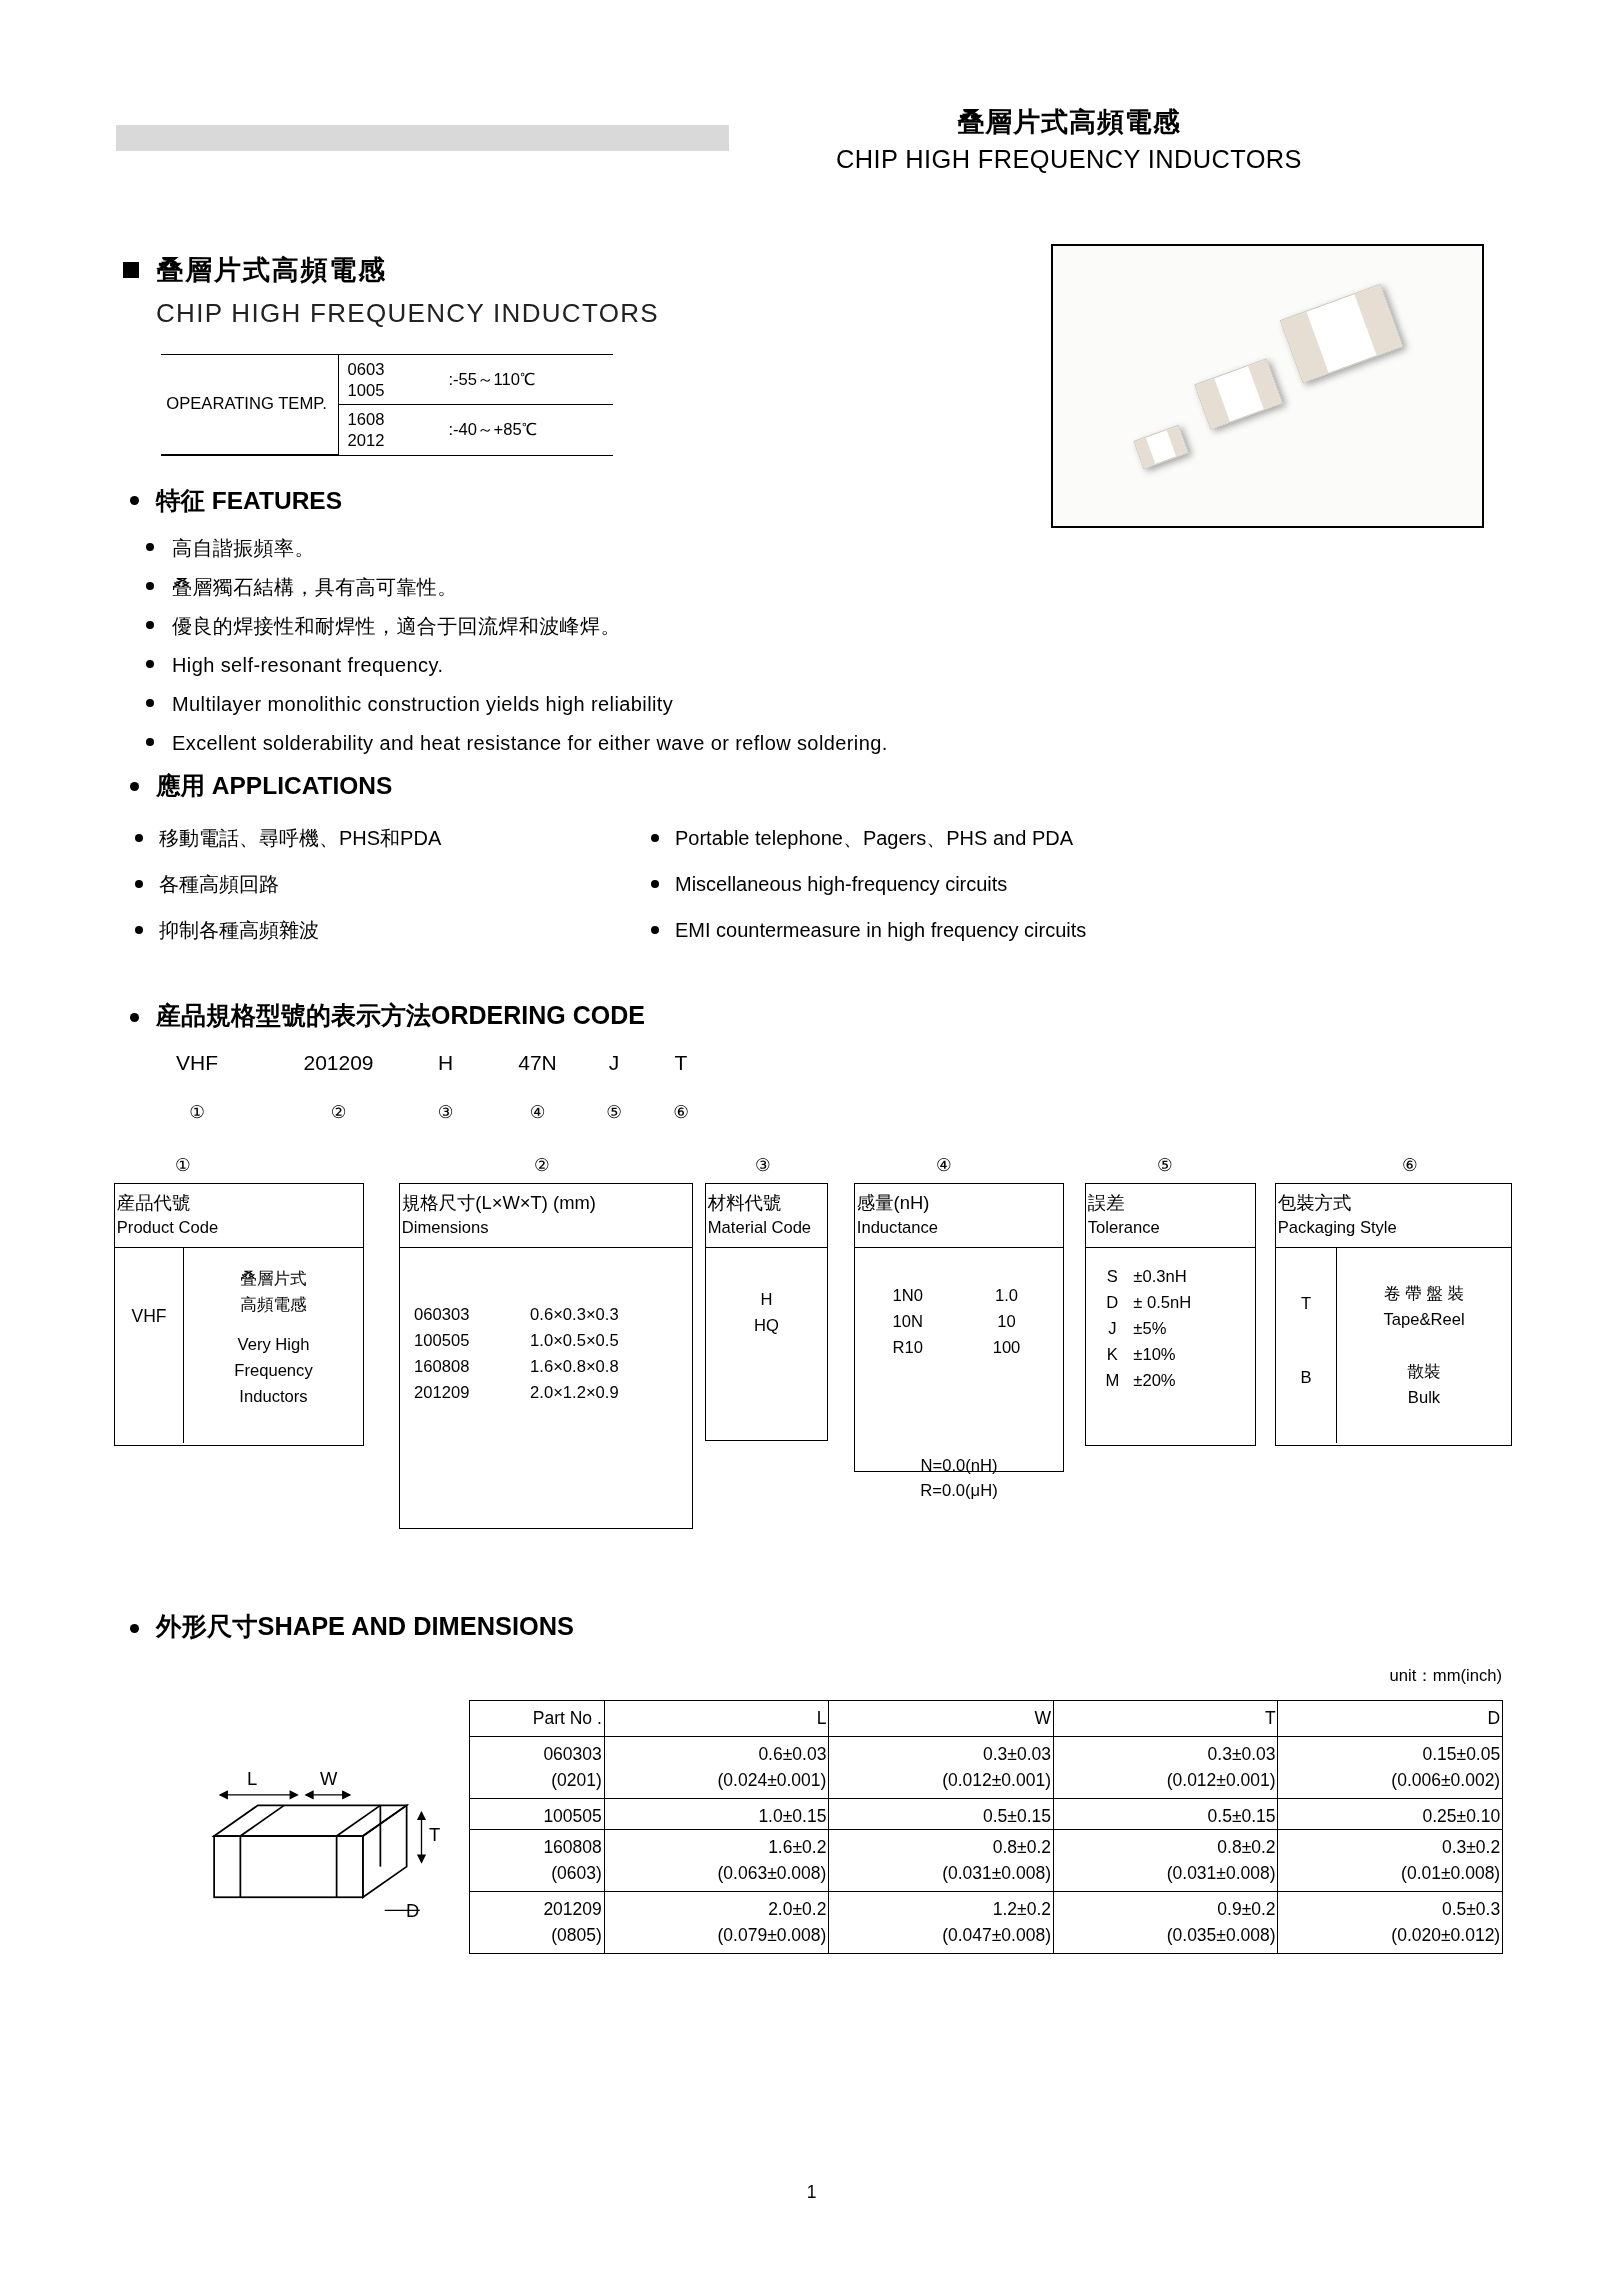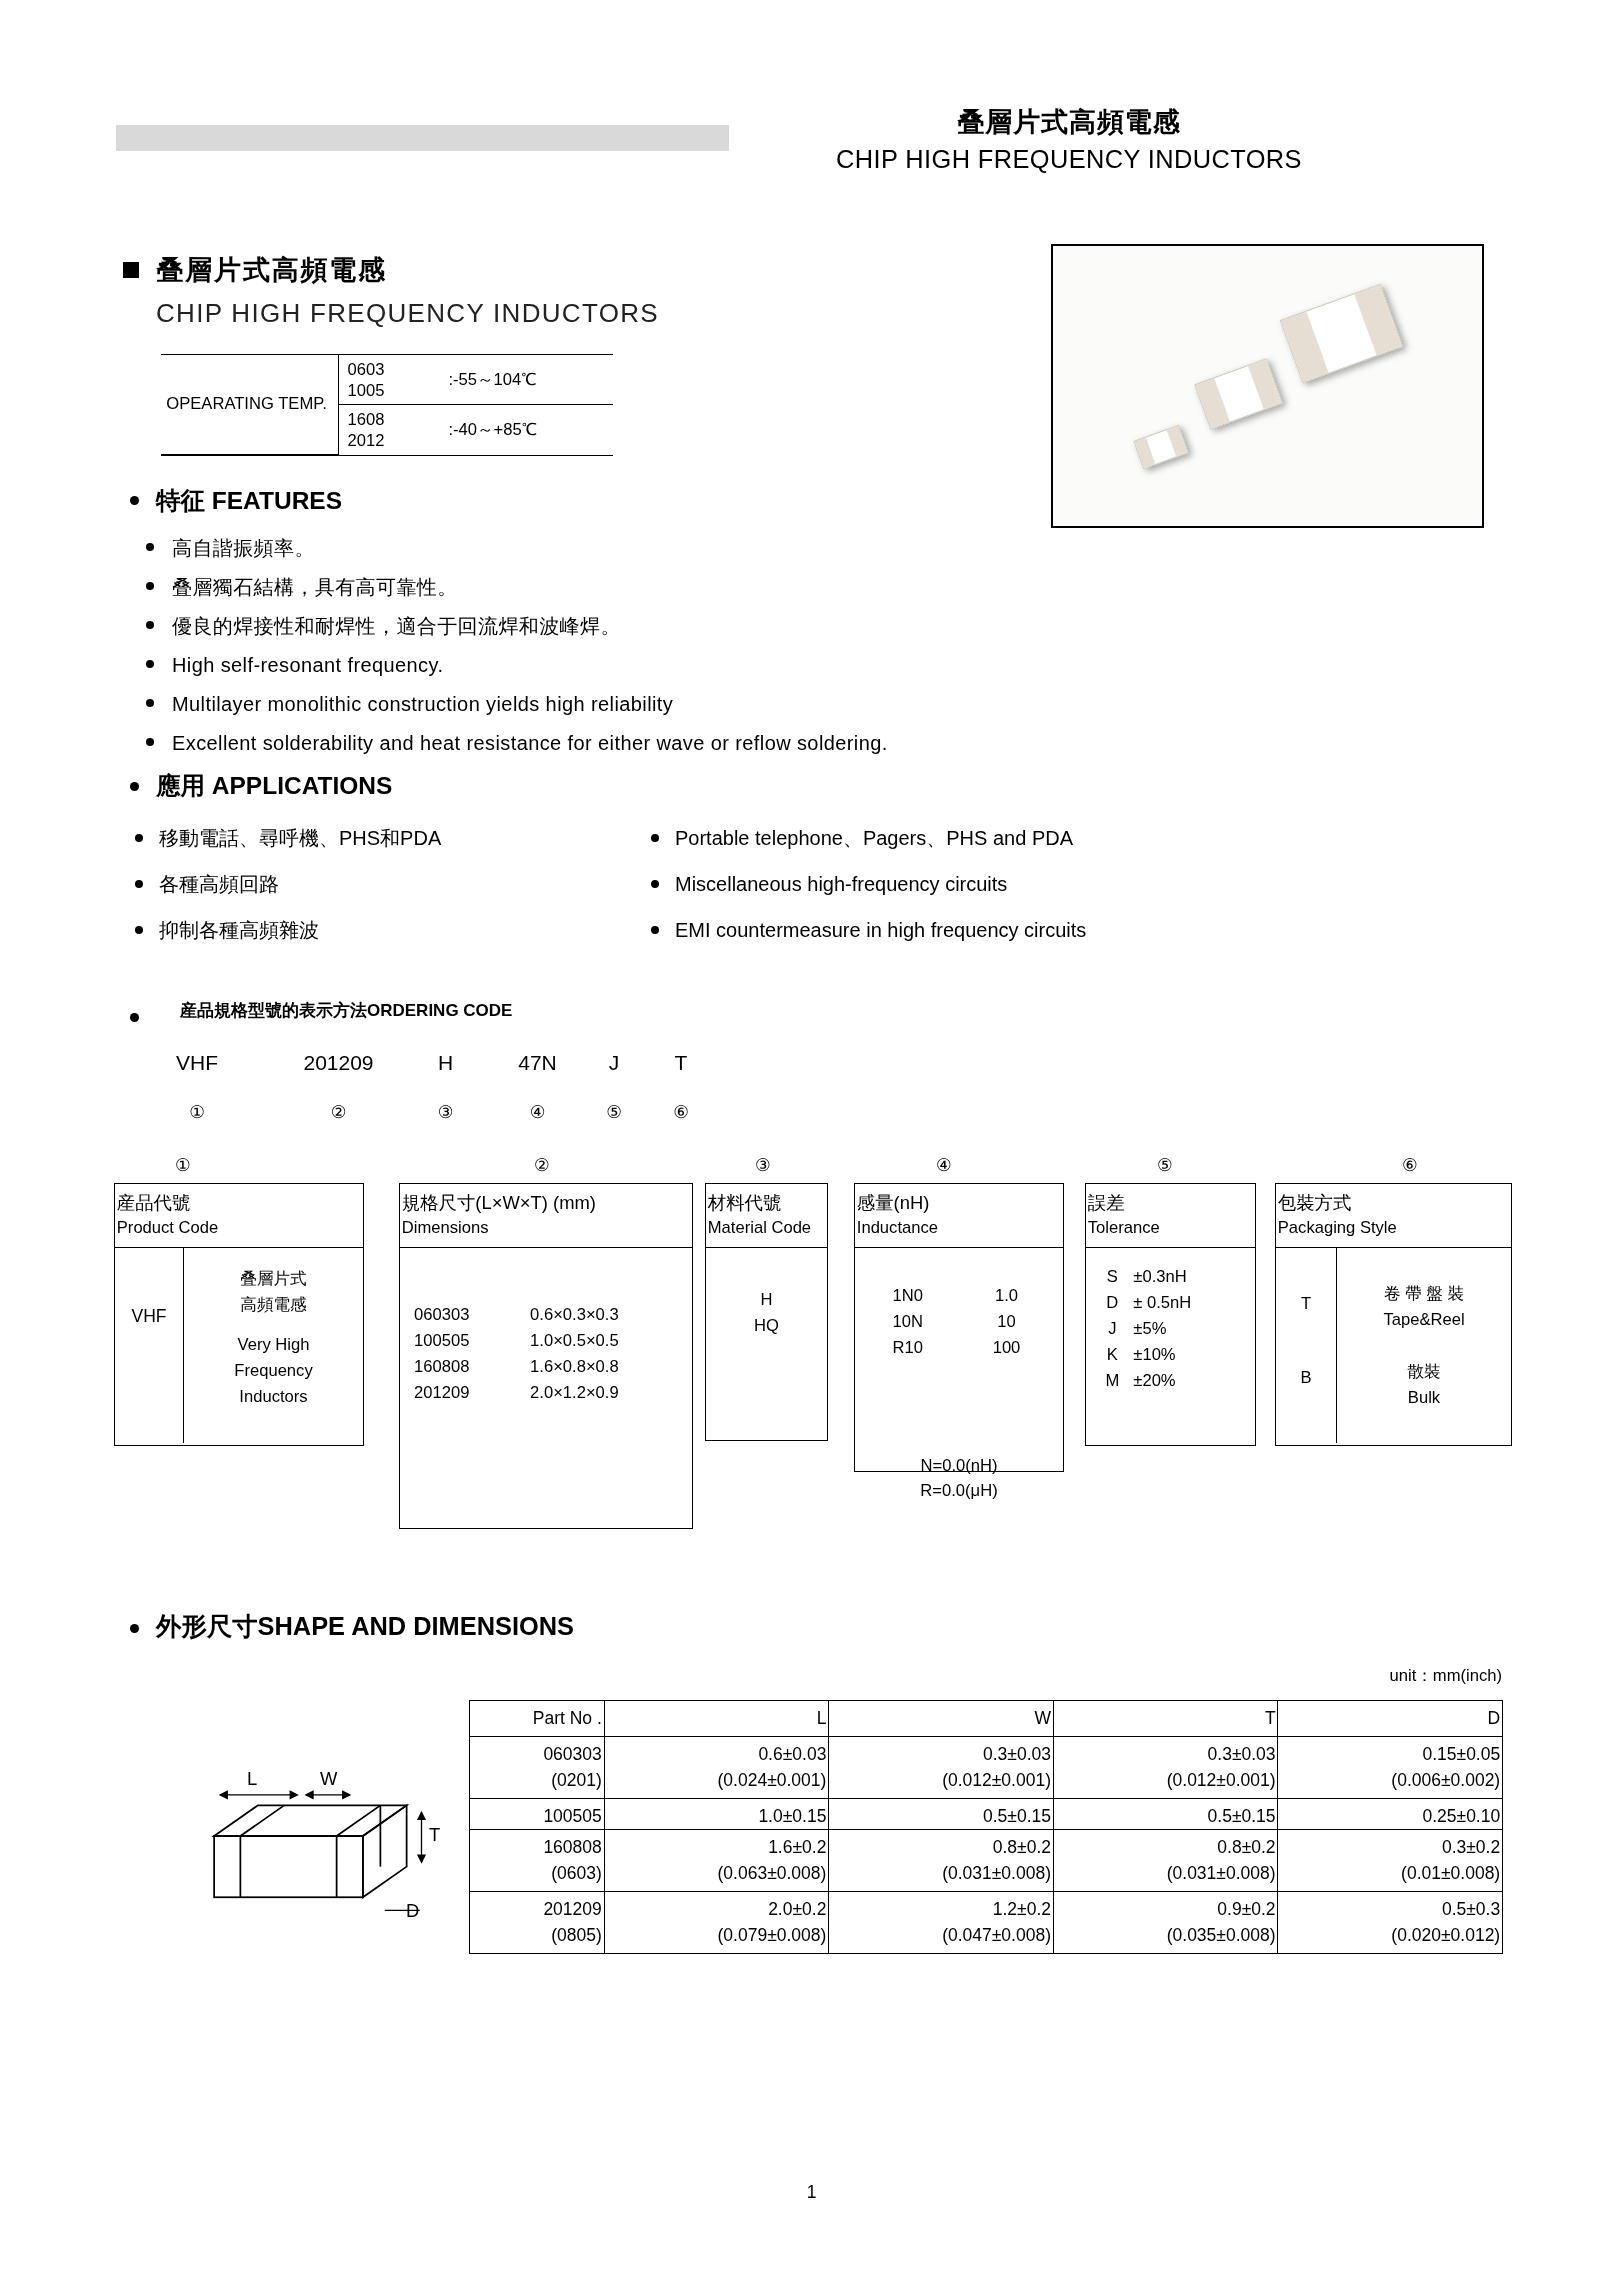--- a/index.html
+++ b/index.html
@@ -240,23 +240,22 @@
     height: 8px;
     border-radius: 50%;
     background: #000;
   }
 
   
   .order-head {
     position: absolute;
     left: 156px;
     top: 999px;
-    font-size: 17px;
+    font-size: 25px;
     font-weight: bold;
-    margin-left: 24px;
   }
   .order-code-row {
     position: absolute;
     top: 1051px;
     left: 0;
     width: 1623px;
     height: 35px;
   }
   .oc-seg {
     position: absolute;
@@ -370,21 +369,21 @@
 
   <div class="optemp">
     <table>
       <tbody>
           <tr class="rowdiv">
         <td class="lbl" rowspan="2">OPEARATING TEMP.</td>
         <td class="sizes">
           <span>0603</span><br>
           <span>1005</span>
         </td>
-        <td class="val">:-55～104℃</td>
+        <td class="val">:-55～110℃</td>
       </tr>
       <tr>
         <td class="sizes">
           <span>1608</span><br>
           <span>2012</span>
         </td>
         <td class="val">:-40～+85℃</td>
       </tr>
     </tbody>
       </table>

